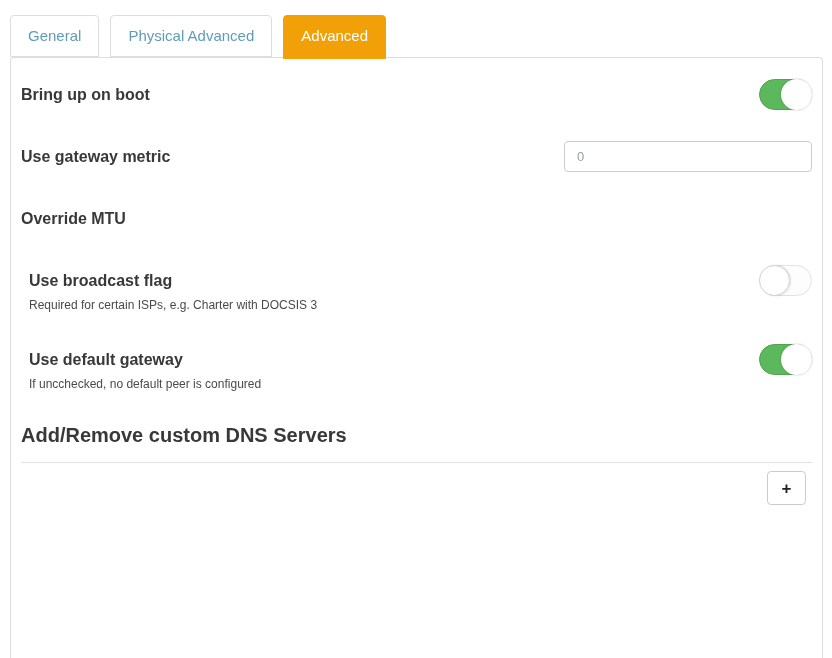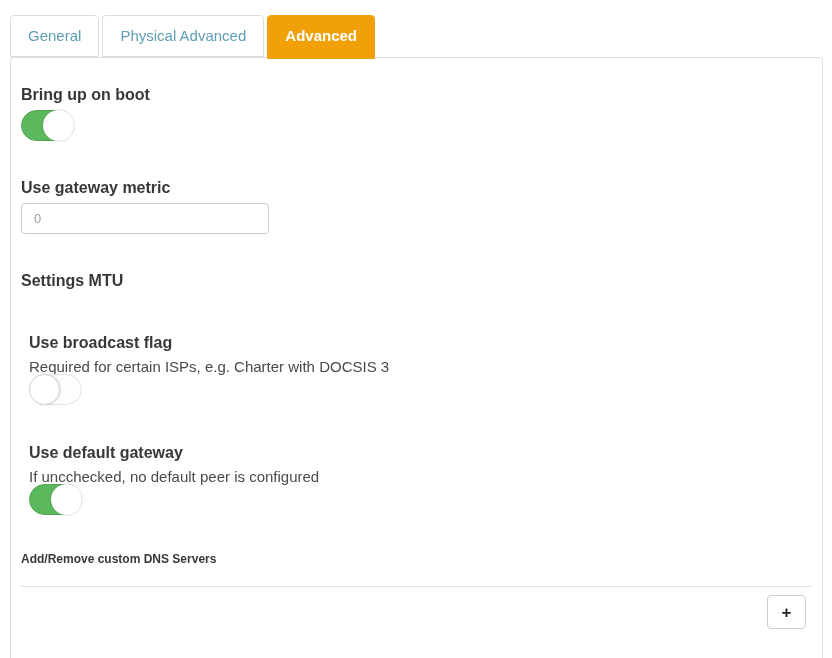--- a/index.html
+++ b/index.html
@@ -1,15 +1,15 @@
 <!DOCTYPE html>
 <html><head>
 <meta charset="utf-8">
 <style>
-  * { box-sizing: border-box; }
+  * { box-sizing: border-box; gap: 8px; }
   html, body {
     margin: 0; padding: 0;
     width: 832px; height: 658px;
     background: #ffffff;
     overflow: hidden;
     font-family: "Liberation Sans", sans-serif;
   }
 
   
   .tabbar {
@@ -27,21 +27,21 @@
     margin-right: 3px;
     font-size: 15px;
     line-height: 20px;
     color: #5f9db6;
     cursor: pointer;
   }
   .tab.active {
     background: #f2a007;
     border-color: #f2a007;
     color: #ffffff;
-    font-weight: bold;
+    font-weight: normal;
     padding-bottom: 12px;
     margin-bottom: -2px;
   }
 
   
   .panel {
     margin: 0 9px 0 10px;
     border: 1px solid #dddddd;
     border-bottom: none;
     border-radius: 4px 4px 0 0;
@@ -50,33 +50,32 @@
     height: 601px;
     position: relative;
     z-index: 1;
   }
 
   
   .row {
     display: flex;
     align-items: flex-start;
     margin-bottom: 31px;
-    flex-direction: column;
   }
   .row.has-desc { margin-bottom: 32px; margin-left: 8px; }
   .left-col { flex: 1; min-width: 0; }
   .lbl {
     font-size: 16px;
     font-weight: bold;
     color: #383838;
     line-height: 31px;
     white-space: nowrap;
   }
   .desc {
-    font-size: 15px;
+    font-size: 12px;
     color: #4a4a4a;
     line-height: 14px;
     margin-top: 2px;
   }
 
   
   .txt {
     width: 248px;
     height: 31px;
     border: 1px solid #cccccc;
@@ -120,21 +119,21 @@
     box-shadow: 0 0 2px rgba(0,0,0,0.25);
   }
   .toggle.off .knob {
     left: -1px;
     border: 1px solid #d5d5d5;
     box-shadow: 1px 0 2px rgba(0,0,0,0.12);
   }
 
   
   .section-heading {
-    font-size: 12px;
+    font-size: 20px;
     font-weight: bold;
     color: #383838;
     line-height: 25px;
   }
   .divider {
     border: none;
     border-top: 1px solid #e2e2e2;
     margin: 14px 0 0 0;
   }
   .btn-row {
@@ -180,21 +179,21 @@
   <div class="row">
     <div class="left-col">
       <div class="lbl">Use gateway metric</div>
     </div>
     <input type="text" class="txt" placeholder="0" style="">
   </div>
 
 
   <div class="row">
     <div class="left-col">
-      <div class="lbl">Settings MTU</div>
+      <div class="lbl">Override MTU</div>
     </div>
   </div>
 
   <div class="row has-desc">
     <div class="left-col">
       <div class="lbl">Use broadcast flag</div>
       <div class="desc">Required for certain ISPs, e.g. Charter with DOCSIS 3</div>
     </div>
     <div class="toggle off">
       <div class="knob"></div>

